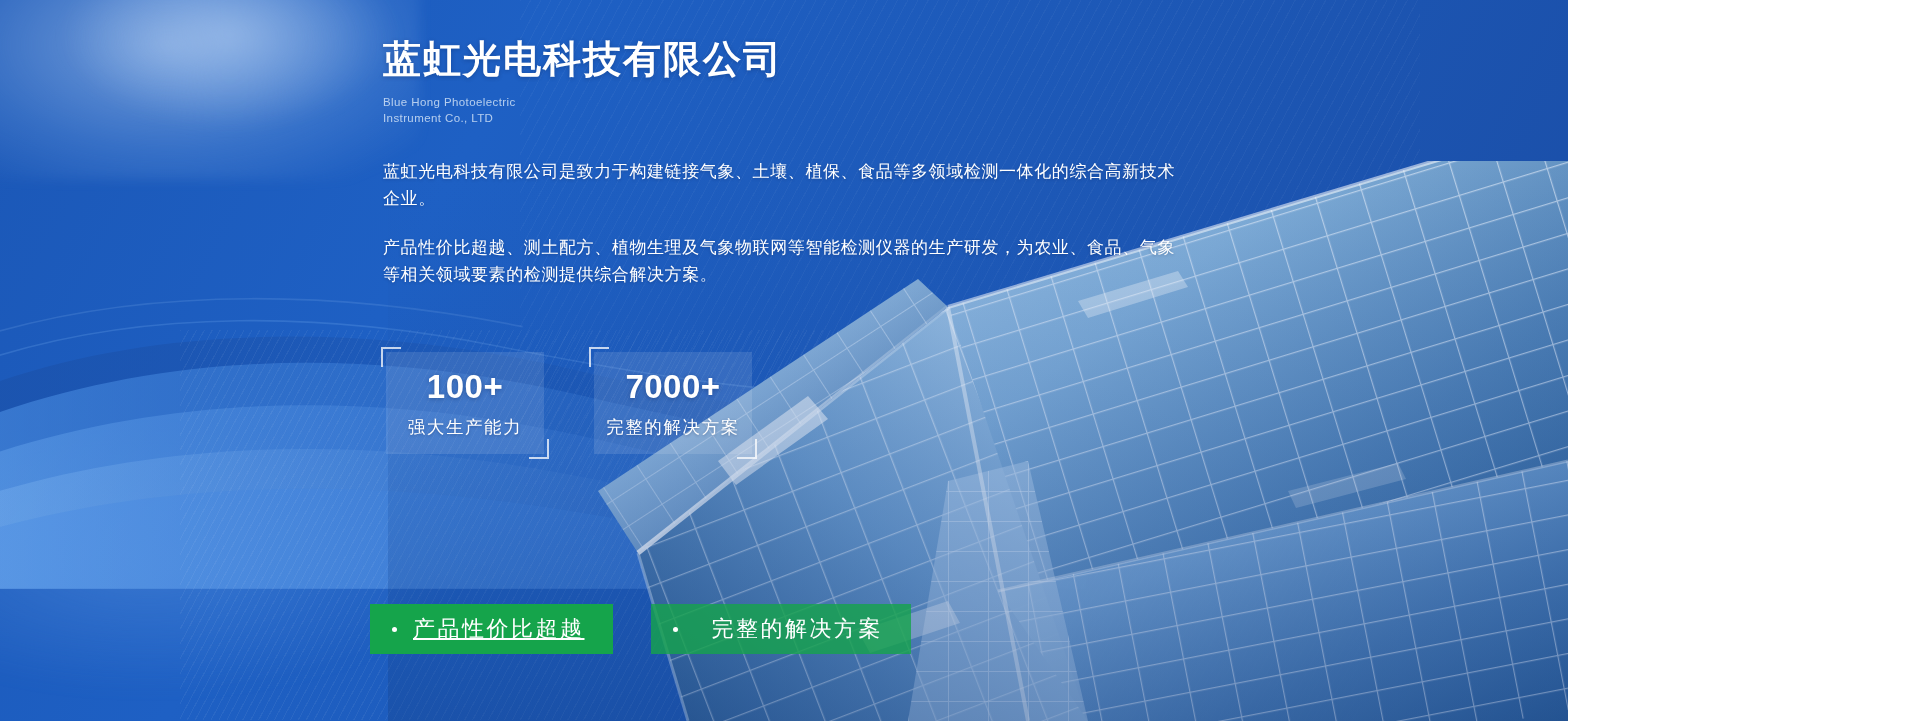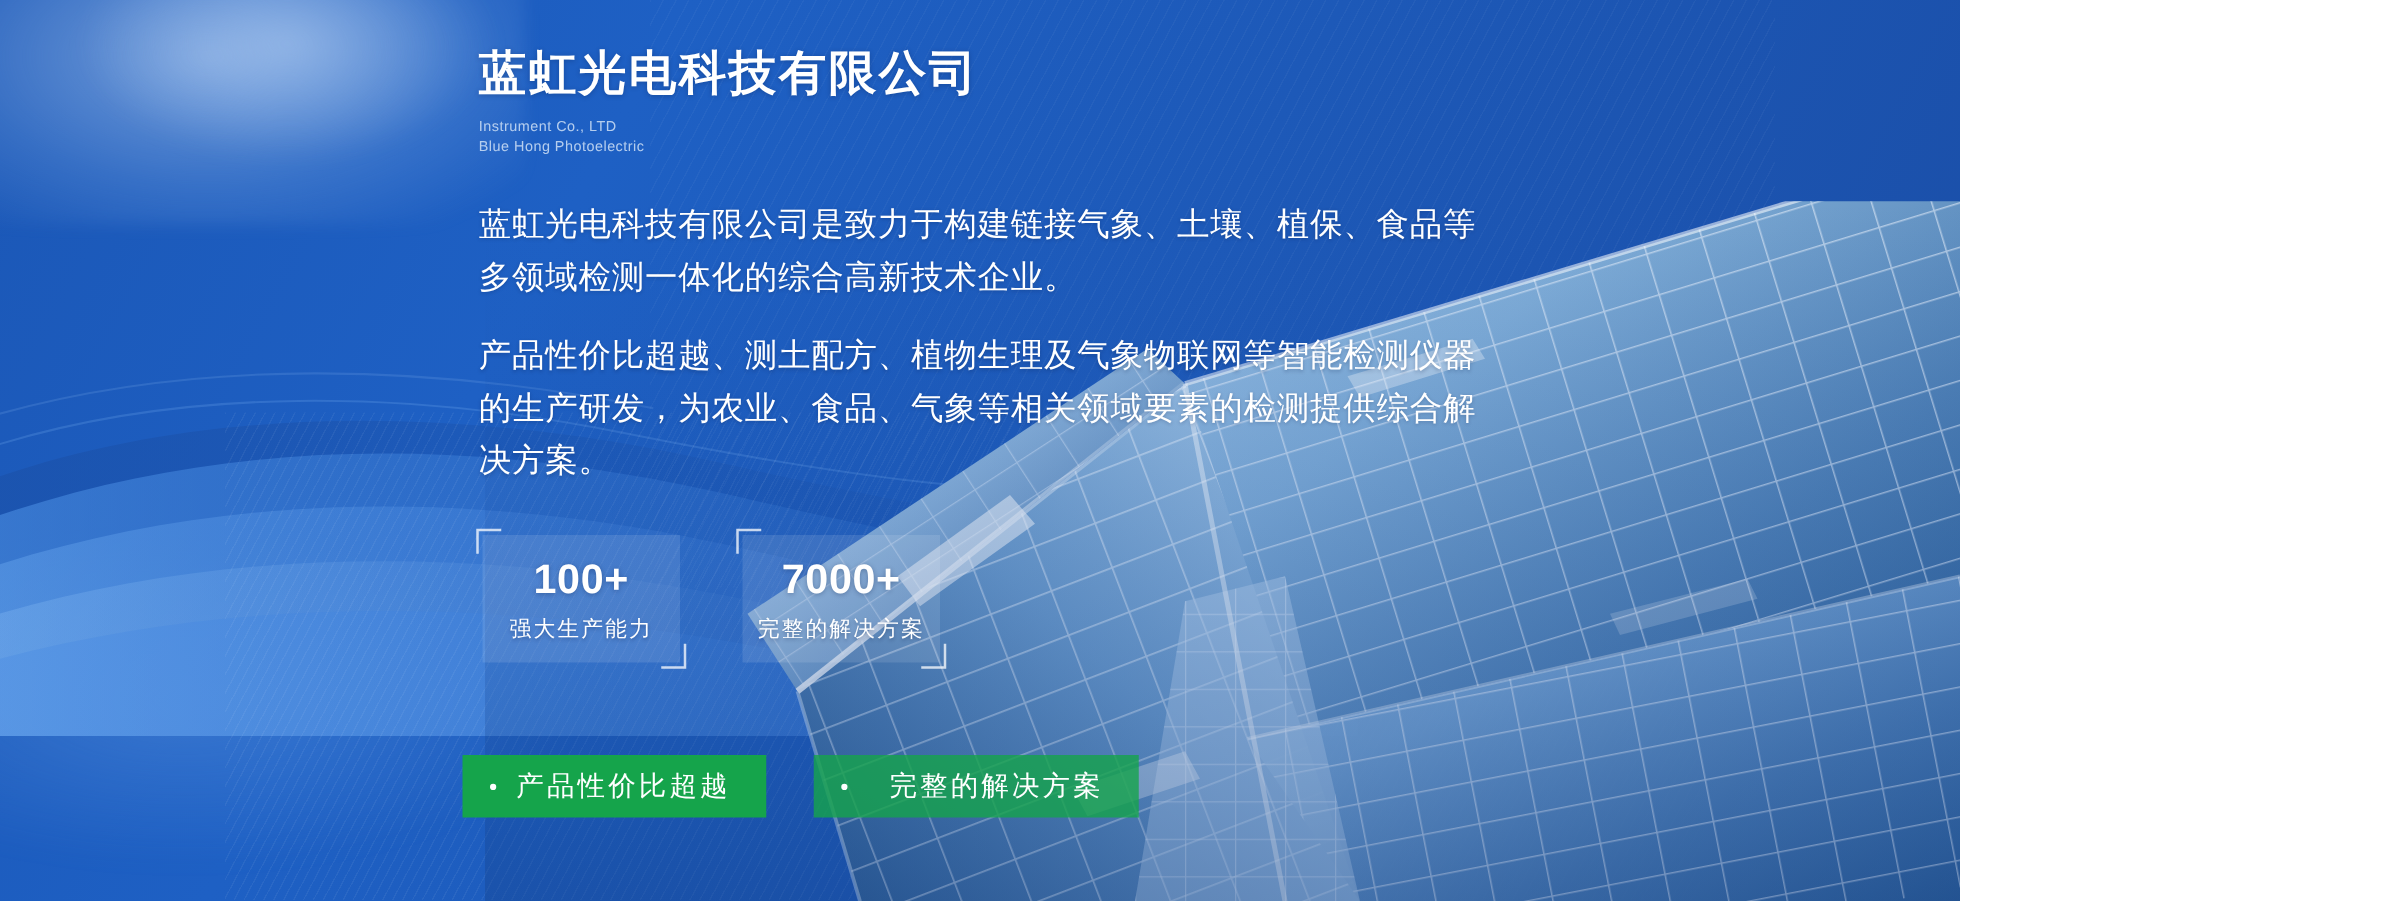--- a/index.html
+++ b/index.html
@@ -55,53 +55,53 @@
   .title{
     font-size:38px; font-weight:700; color:#ffffff; letter-spacing:2px;
     line-height:1.25; text-shadow:0 1px 4px rgba(0,20,60,.28);
   }
   .subtitle{
     margin-top:10px; font-size:11.5px; line-height:1.45; letter-spacing:.4px;
     color:rgba(214,229,248,.82); font-weight:400;
   }
 
   .para{
-    color:#ffffff; font-size:26px; line-height:1.62; letter-spacing:.6px;
+    color:#ffffff; font-size:17px; line-height:1.62; letter-spacing:.6px;
     text-shadow:0 1px 3px rgba(0,20,60,.25);
   }
   .para-1{ margin-top:31px; width:800px; }
   .para-2{ margin-top:21px; width:800px; }
 
   
   .stats{ margin-top:39px; display:flex; gap:50px; padding-left:3px; }
   .stat{
     position:relative; width:158px; height:102px;
     background:rgba(255,255,255,.115);
-    display:flex; flex-direction:column; align-items:center; justify-content:center;
+    display:flex; flex-direction:column; align-items:center; justify-content:center;margin-top:24px;
   }
   .stat .corner{ position:absolute; width:20px; height:20px; border-color:rgba(255,255,255,.75); border-style:solid; }
   .stat .c-tl{ left:-5px;  top:-5px;   border-width:2px 0 0 2px; }
   .stat .c-br{ right:-5px; bottom:-5px; border-width:0 2px 2px 0; }
   .stat-num{
     font-size:33px; font-weight:700; color:#ffffff; letter-spacing:.5px; line-height:1;
     text-shadow:0 1px 4px rgba(0,20,60,.3);
   }
   .stat-label{
     margin-top:16px; font-size:17.5px; color:#ffffff; letter-spacing:1.6px; line-height:1;
     text-shadow:0 1px 3px rgba(0,20,60,.3);
   }
 
   
   .tags{ position:absolute; left:370px; top:604px; display:flex; }
   .tag{
     height:50px; display:flex; align-items:center; padding:0 28px 0 22px;
     font-size:22px; color:#ffffff; letter-spacing:2.5px; font-weight:400;
     white-space:nowrap;
   }
-  .tag-solid{ background:#15a44b; }
+  .tag-solid{ background:#15a44b;text-decoration:underline; }
   .tag-ghost{ background:rgba(21,164,75,.80); margin-left:38px;gap:18px; }
   .dot{
     display:inline-block; width:5px; height:5px; border-radius:50%;
     background:#ffffff; margin-right:16px; flex:0 0 auto;
   }
 </style>
 </head>
 <body>
 
 <div class="banner">
@@ -239,22 +239,22 @@
     <polygon points="900,330 1010,302 1018,318 908,347" fill="#ffffff" opacity=".22"></polygon>
 
     <rect x="0" y="0" width="1180" height="560" fill="url(#skyWash)"></rect>
   </svg>
 
   <div class="content">
 
     <h1 class="title">蓝虹光电科技有限公司</h1>
 
     <div class="subtitle">
+      <div>Blue Hong Photoelectric</div>
       <div>Instrument Co., LTD</div>
-      <div>Blue Hong Photoelectric</div>
     </div>
 
     <p class="para para-1">蓝虹光电科技有限公司是致力于构建链接气象、土壤、植保、食品等多领域检测一体化的综合高新技术企业。</p>
 
     <p class="para para-2">产品性价比超越、测土配方、植物生理及气象物联网等智能检测仪器的生产研发，为农业、食品、气象等相关领域要素的检测提供综合解决方案。</p>
 
     <div class="stats">
 
       <div class="stat">
         <span class="corner c-tl"></span>

